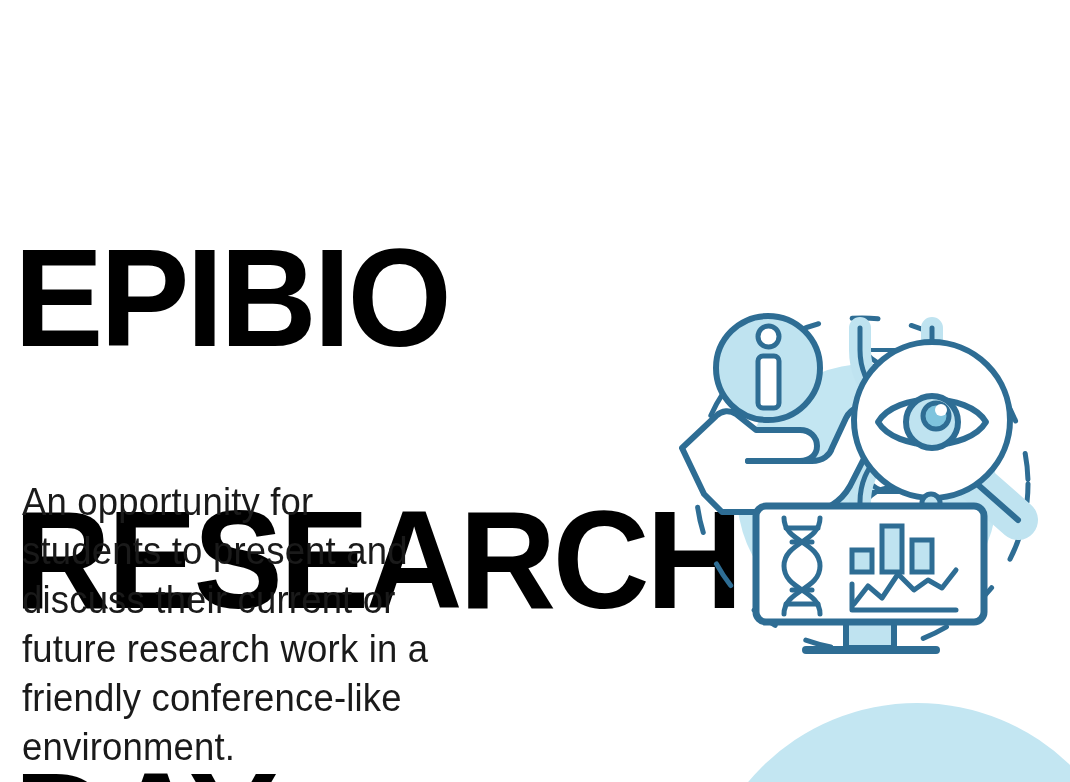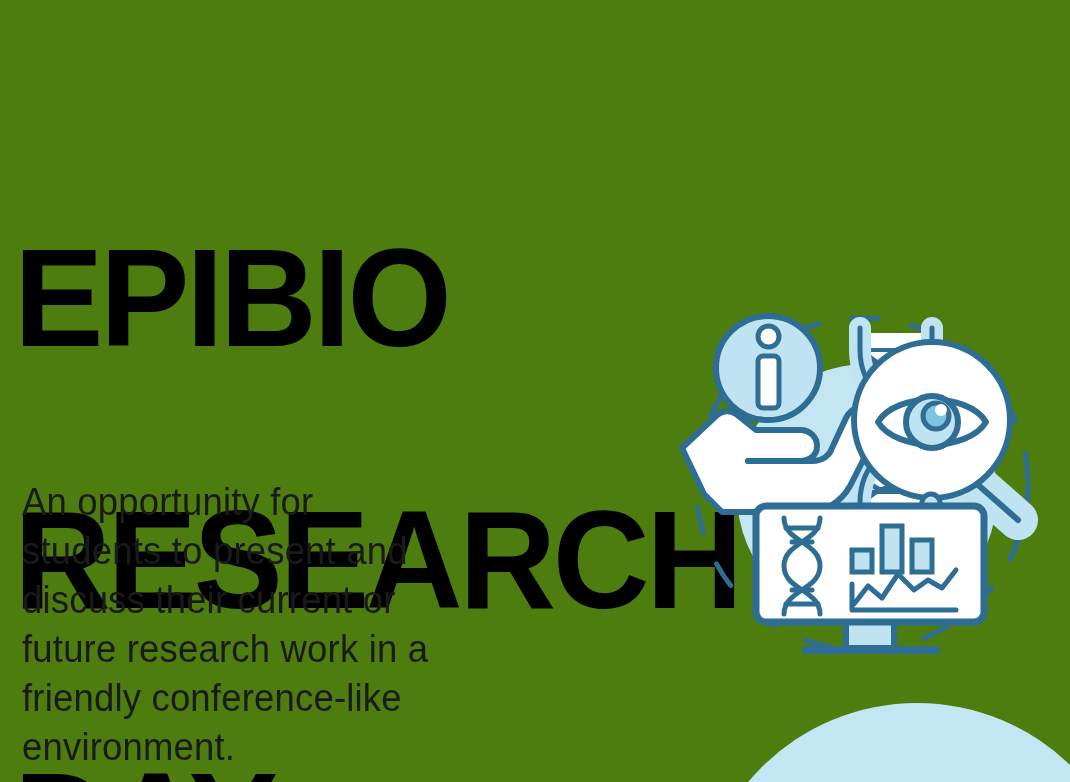--- a/index.html
+++ b/index.html
@@ -11,21 +11,21 @@
     height: 782px;
     overflow: hidden;
     background: #dfdfdf;
     font-family: "Liberation Sans", sans-serif;
   }
 
   #poster {
     position: relative;
     width: 1070px;
     height: 782px;
-    background: #4d7c0f;
+    background: #ffffff;
     overflow: hidden;
   }
 
   
   .bottom-blob {
     position: absolute;
     left: 697px;
     top: 703px;
     width: 440px;
     height: 440px;

